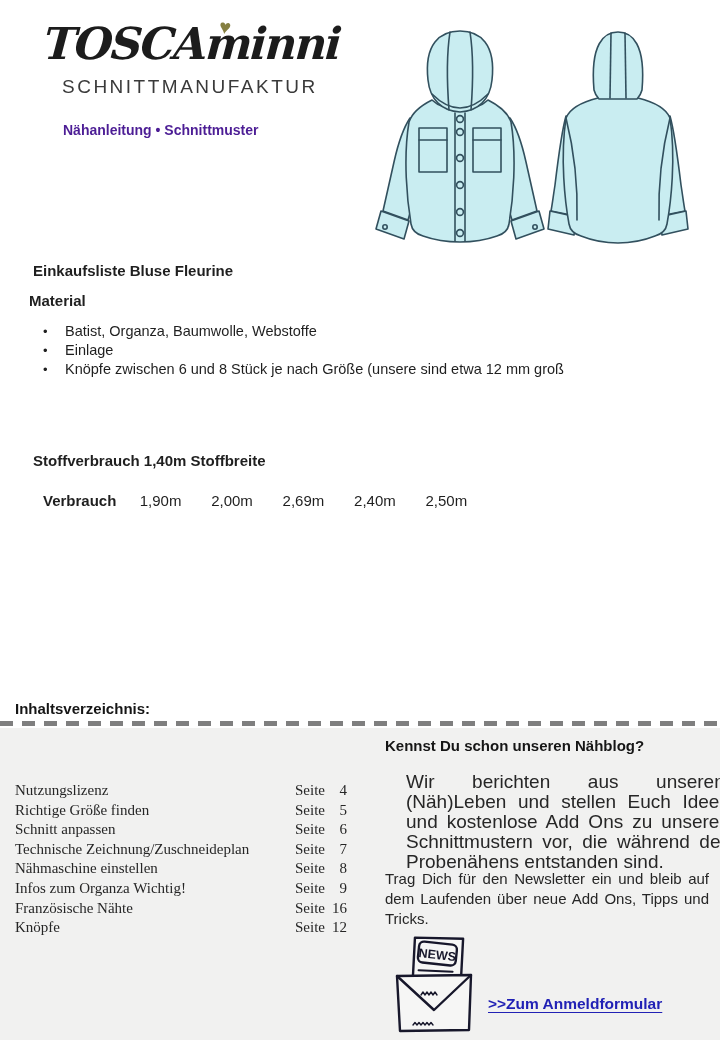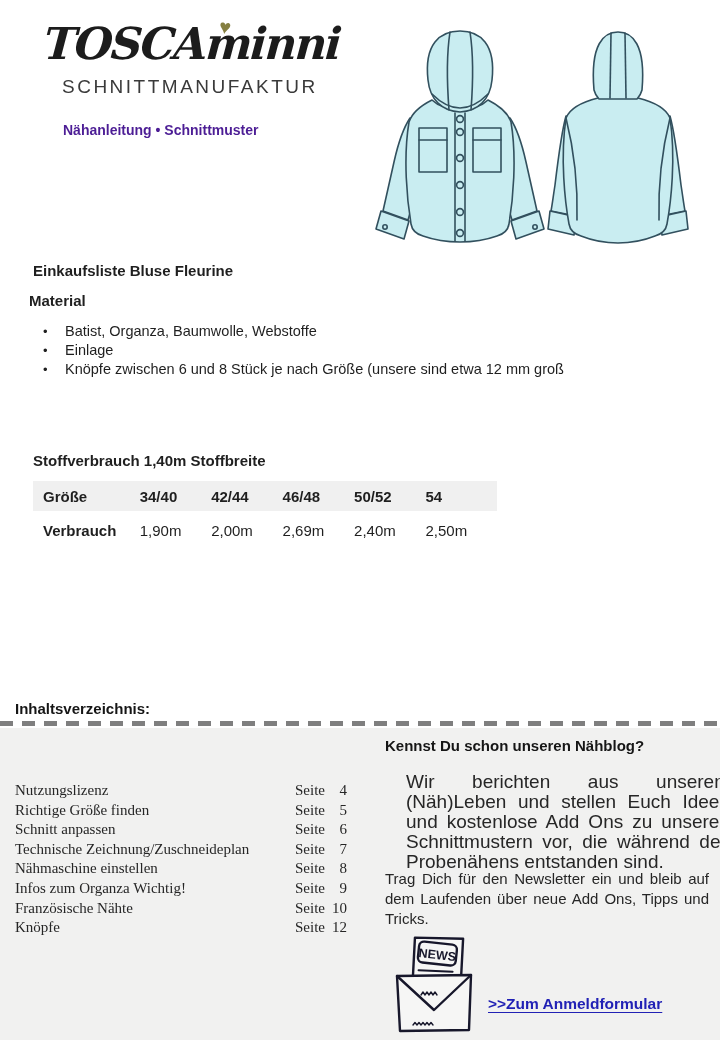--- a/index.html
+++ b/index.html
@@ -150,28 +150,20 @@
 <div class="material-title">Material</div>
 <ul class="material-list">
   <li><span class="bullet">•</span><span>Batist, Organza, Baumwolle, Webstoffe</span></li>
   <li><span class="bullet">•</span><span>Einlage</span></li>
   <li><span class="bullet">•</span><span>Knöpfe zwischen 6 und 8 Stück je nach Größe  (unsere sind etwa 12 mm  groß</span></li>
 </ul>
 
 <div class="fabric-title">Stoffverbrauch 1,40m Stoffbreite</div>
 <table class="fabric-table">
   <tbody>
-      <tr class="head">
-    <th class="c0">Größe</th>
-    <th class="c">34/40</th>
-    <th class="c">42/44</th>
-    <th class="c">46/48</th>
-    <th class="c">50/52</th>
-    <th class="c">54</th>
-  </tr>
   <tr class="vals">
     <td class="c0">Verbrauch</td>
     <td class="c">1,90m</td>
     <td class="c">2,00m</td>
     <td class="c">2,69m</td>
     <td class="c">2,40m</td>
     <td class="c">2,50m</td>
   </tr>
 </tbody>
   </table>
@@ -220,21 +212,21 @@
     <span>Infos zum Organza Wichtig!</span>
     <span class="toc-page">
         <span>Seite</span>
         <span class="num">9</span>
       </span>
   </div>
   <div class="toc-row">
     <span>Französische Nähte</span>
     <span class="toc-page">
         <span>Seite</span>
-        <span class="num">10</span>
+        <span class="num">16</span>
       </span>
   </div>
   <div class="toc-row">
     <span>Knöpfe</span>
     <span class="toc-page">
         <span>Seite</span>
         <span class="num">12</span>
       </span>
   </div>
 </div>

